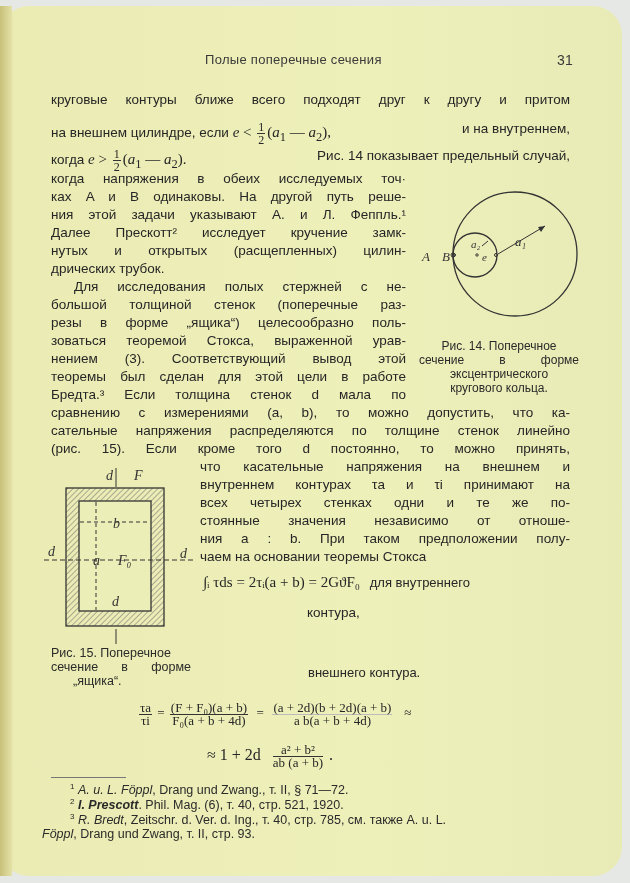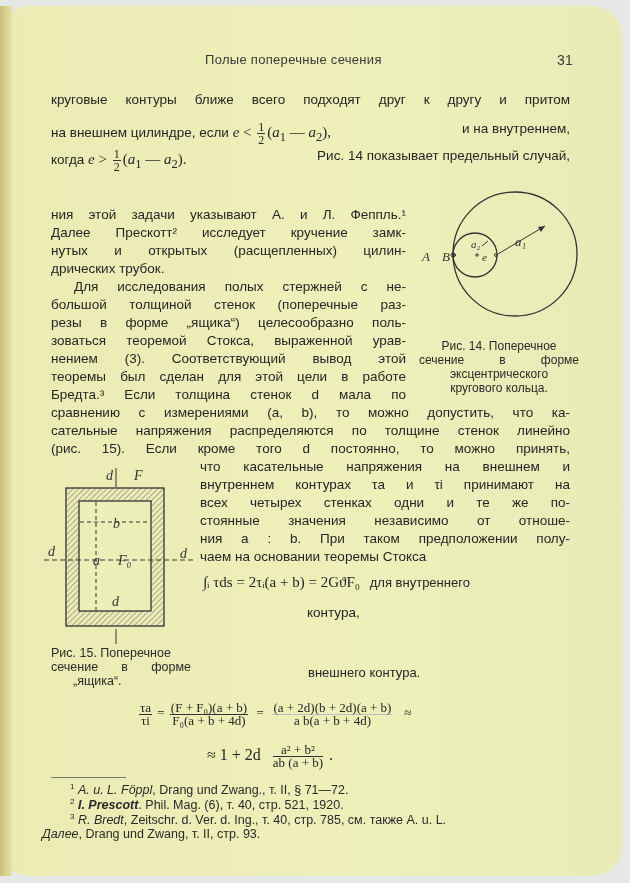--- a/index.html
+++ b/index.html
@@ -40,20 +40,22 @@
     <span>на внешнем цилиндре, если</span>
     <span class="math"> <i>e</i> &lt; <span class="frac"><span class="n">1</span><span class="d">2</span></span>(<i>a</i><sub>1</sub> — <i>a</i><sub>2</sub>),</span>
     <span style="position:absolute;right:0;">и на внутреннем,</span>
   </div>
   <div class="line" style="top:142px;width:519px;">
     <span>когда</span>
     <span class="math"> <i>e</i> &gt; <span class="frac"><span class="n">1</span><span class="d">2</span></span>(<i>a</i><sub>1</sub> — <i>a</i><sub>2</sub>).</span>
     <span style="position:absolute;right:0;">Рис. 14 показывает предельный случай,</span>
   </div>
 
+  <div class="line j" style="top:165px;width:355px;">когда напряжения в обеих исследуемых точ·</div>
+  <div class="line j" style="top:183px;width:355px;">ках A и B одинаковы. На другой путь реше-</div>
   <div class="line j" style="top:219px;width:355px;">Далее Прескотт² исследует кручение замк-</div>
   <div class="line j" style="top:201px;width:355px;">ния этой задачи указывают А. и Л. Феппль.¹</div>
   <div class="line j" style="top:237px;width:355px;">нутых и открытых (расщепленных) цилин-</div>
   <div class="line" style="top:255px;width:355px;">дрических трубок.</div>
   <div class="line j" style="top:273px;left:74px;width:332px;">Для исследования полых стержней с не-</div>
   <div class="line j" style="top:291px;width:355px;">большой толщиной стенок (поперечные раз-</div>
   <div class="line j" style="top:309px;width:355px;">резы в форме „ящика“) целесообразно поль-</div>
   <div class="line j" style="top:327px;width:355px;">зоваться теоремой Стокса, выраженной урав-</div>
   <div class="line j" style="top:345px;width:355px;">нением (3). Соответствующий вывод этой</div>
   <div class="line j" style="top:363px;width:355px;">теоремы был сделан для этой цели в работе</div>
@@ -148,15 +150,15 @@
   </div>
   <div class="fn" style="top:791px;left:70px;">
     <sup>2</sup>
     <i style="font-weight:bold;">I. Prescott</i><span>. Phil. Mag. (6), т. 40, стр. 521, 1920.</span>
   </div>
   <div class="fn" style="top:806px;left:70px;">
     <sup>3</sup>
     <i>R. Bredt</i><span>, Zeitschr. d. Ver. d. Ing., т. 40, стр. 785, см. также A. u. L.</span>
   </div>
   <div class="fn" style="top:821px;left:42px;">
-    <i>Далее</i><span>, Drang und Zwang, т. II, стр. 93.</span>
+    <i>Föppl</i><span>, Drang und Zwang, т. II, стр. 93.</span>
   </div>
 </div>
 
 </body></html>

